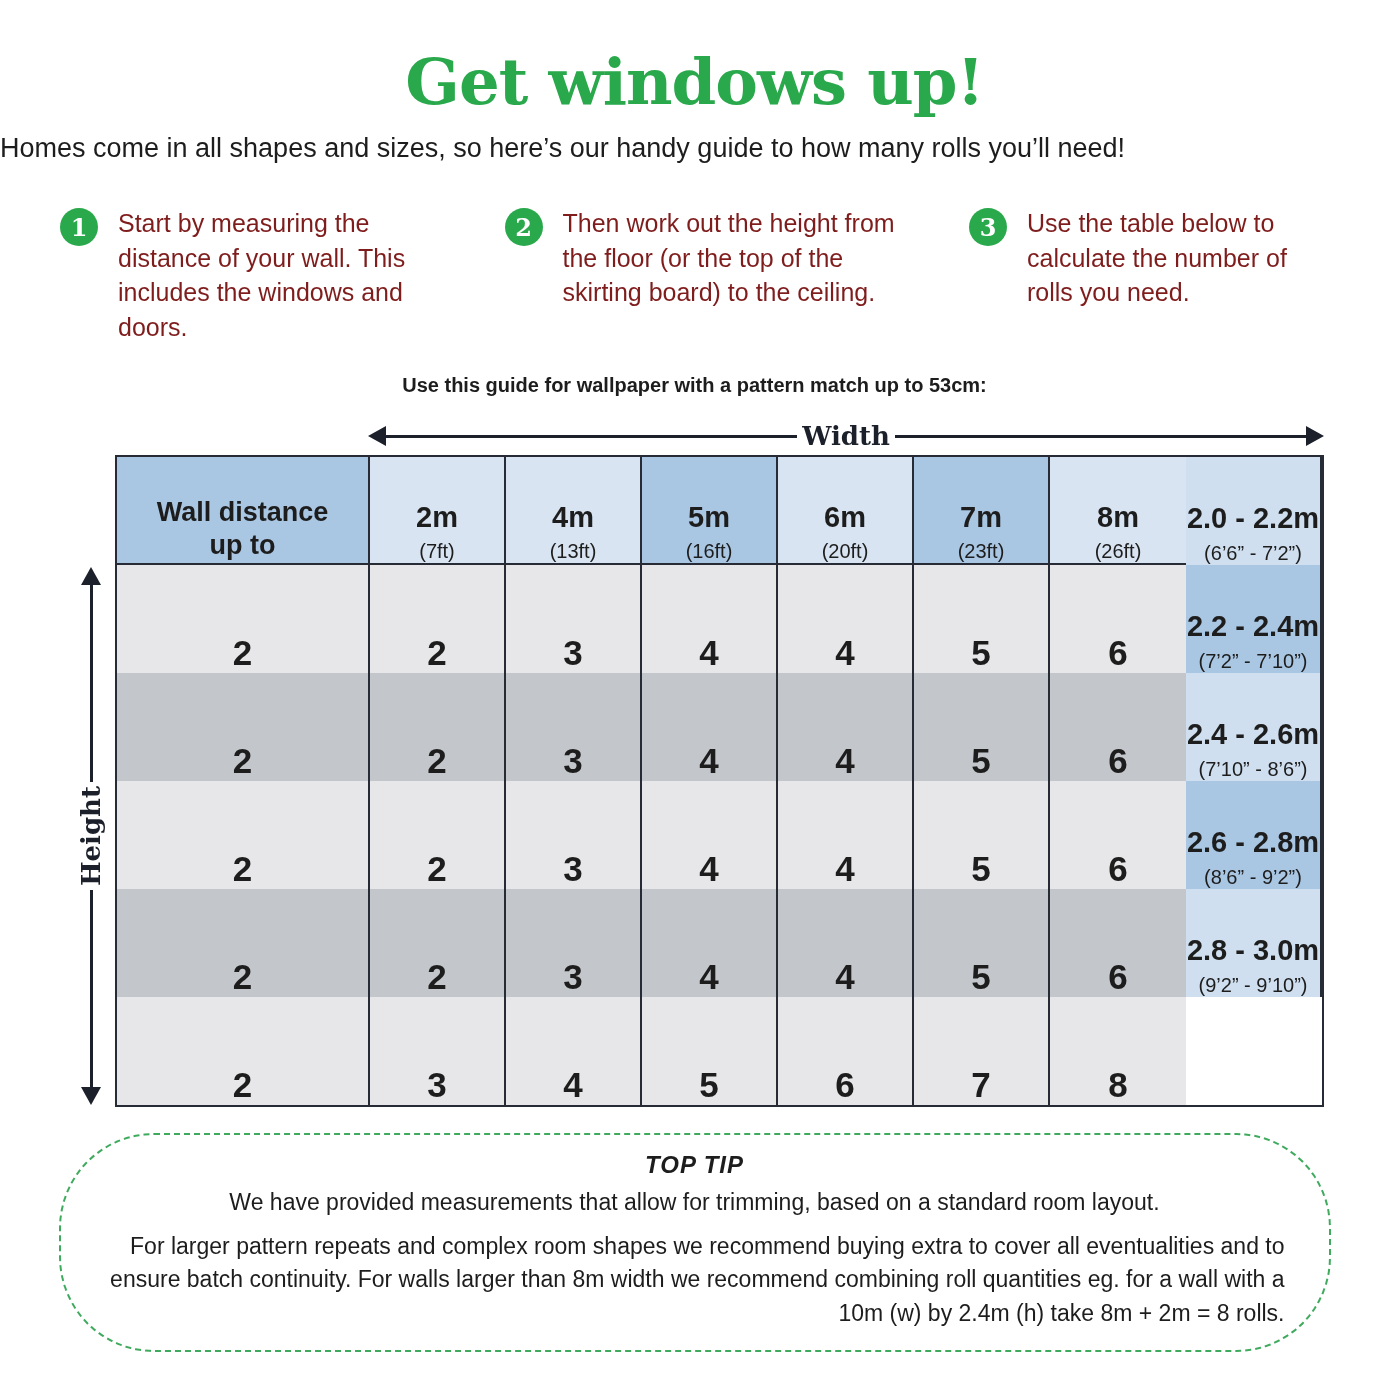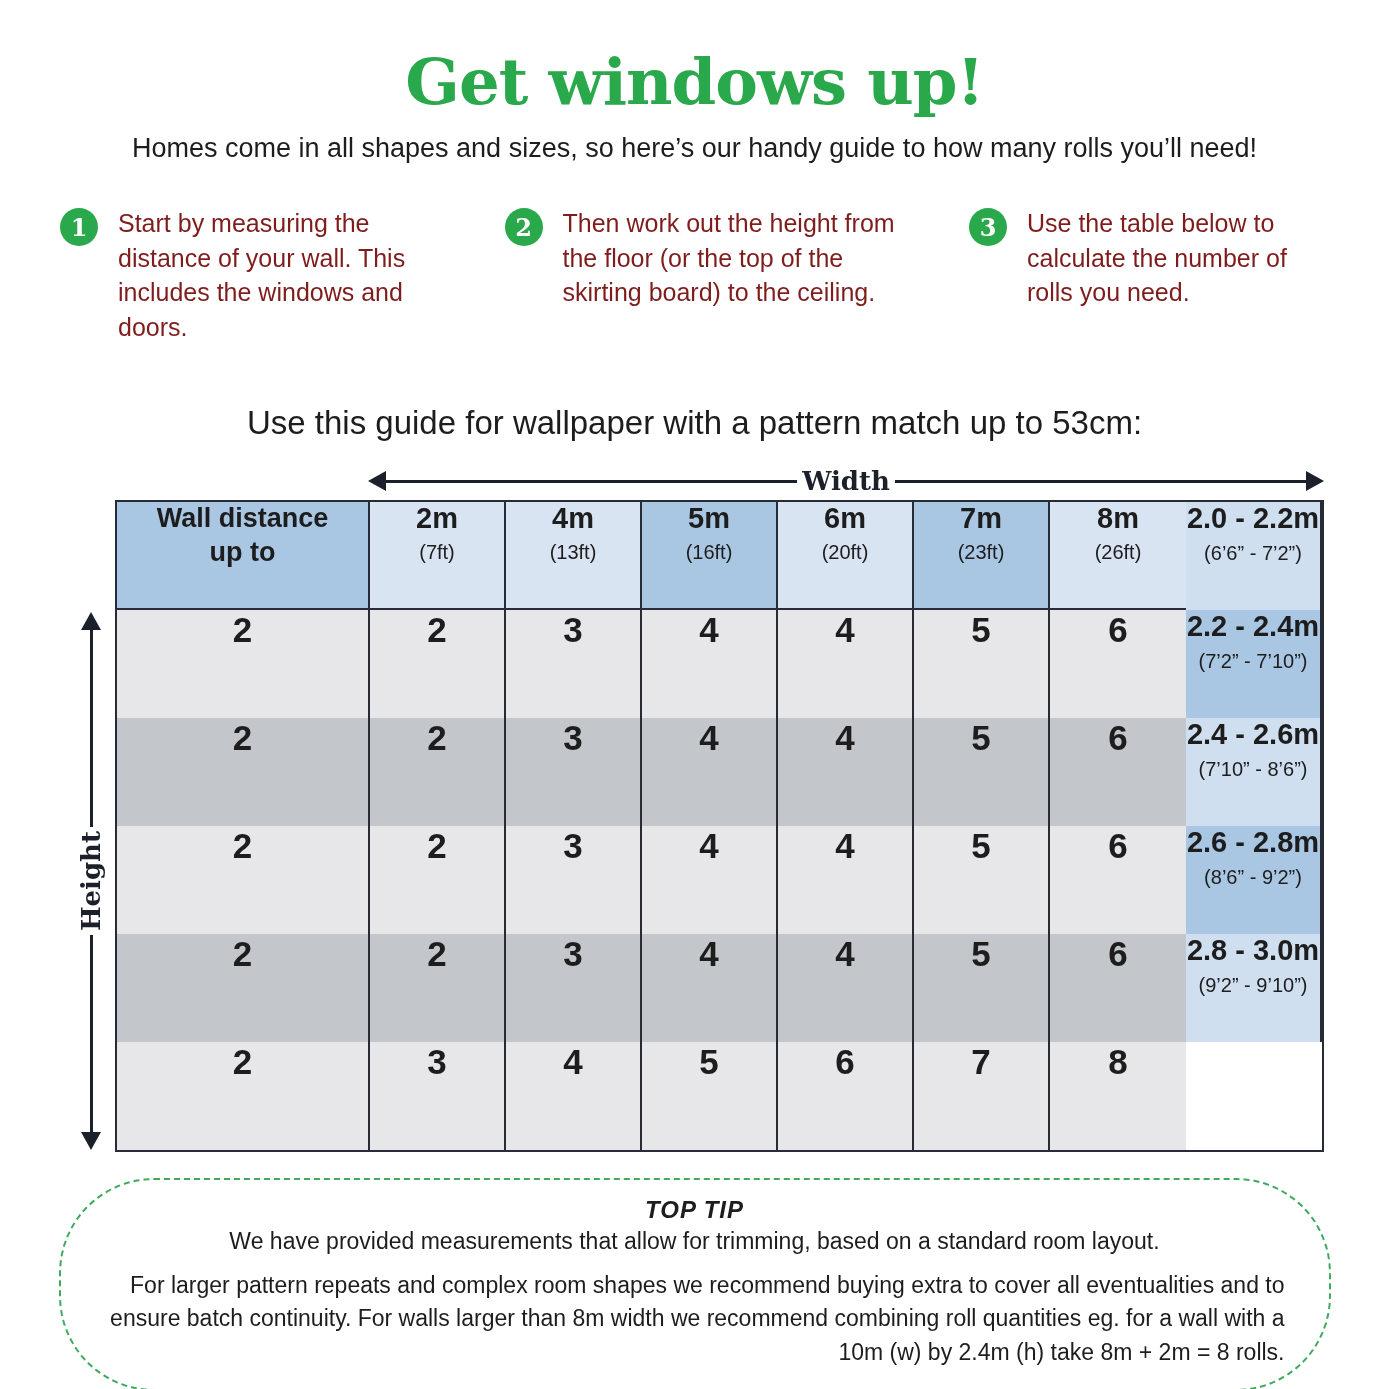--- a/index.html
+++ b/index.html
@@ -15,21 +15,20 @@
   
   .title {
     text-align:center;
     font-family:"DejaVu Serif", serif;
     font-weight:bold;
     font-size:64px;
     letter-spacing:-1px;
     color:#2aa94c;
   }
   .subtitle {
-    text-align:center;
     font-size:27px;
     margin-top:14px;
     color:#1d1d1d;
   }
 
   
   .steps {
     display:flex;
     justify-content:space-between;
     padding:0 60px;
@@ -55,23 +54,22 @@
   }
   .step-text {
     font-size:25px;
     line-height:1.38;
     color:#7f1d1d;
   }
 
   
   .table-heading {
     text-align:center;
-    font-size:33px;
-    font-weight:normal;
-    margin-top:30px;
+    font-size:20px;
+    font-weight:bold;
   }
 
   
   .table-wrap {
     position:relative;
     width:1249px;
     margin:26px 0 0 115px;
   }
   .width-arrow {
     margin-left:253px;
@@ -139,21 +137,21 @@
     grid-template-columns:253px repeat(7,136px);
     grid-auto-rows:108px;
     border:2px solid #262b36;
     width:1209px;
   }
   .cell {
     border-right:2px solid #262b36;
     display:flex;
     flex-direction:column;
     align-items:center;
-    justify-content:flex-start;
+    justify-content:flex-end;
     text-align:center;
   }
   .cell.lastcol { border-right:none; }
   .hc { background:#d9e4f2; border-bottom:2px solid #262b36; }
   .hc.alt { background:#a9c6e3; }
   .hc .m  { font-size:29px; font-weight:bold; }
   .hc .ft { font-size:20px; margin-top:6px; }
   .corner .m { font-size:27px; font-weight:bold; line-height:1.25; max-width:210px; }
   .lc { background:#cfdfef; }
   .lc.alt { background:#a9c6e3; }
@@ -165,21 +163,21 @@
   
   .tip-box {
     margin:26px auto 0 auto;
     width:1272px;
     border:2px dashed #3faa5e;
     border-radius:95px;
     padding:16px 44px 20px 44px;
     text-align:center;
   }
   .tip-title { font-size:24px; font-weight:bold; letter-spacing:1px;font-style:italic; }
-  .tip-p1 { font-size:23px; margin-top:4px; }
+  .tip-p1 { font-size:23px; margin-top:10px; }
   .tip-p2 { font-size:23px; margin-top:14px; line-height:1.45;text-align:right; }
 </style>
 </head>
 <body>
 
 <div class="page">
 
   <div class="title">Get windows up!</div>
   <div class="subtitle">Homes come in all shapes and sizes, so here’s our handy guide to how many rolls you’ll need!</div>
 

